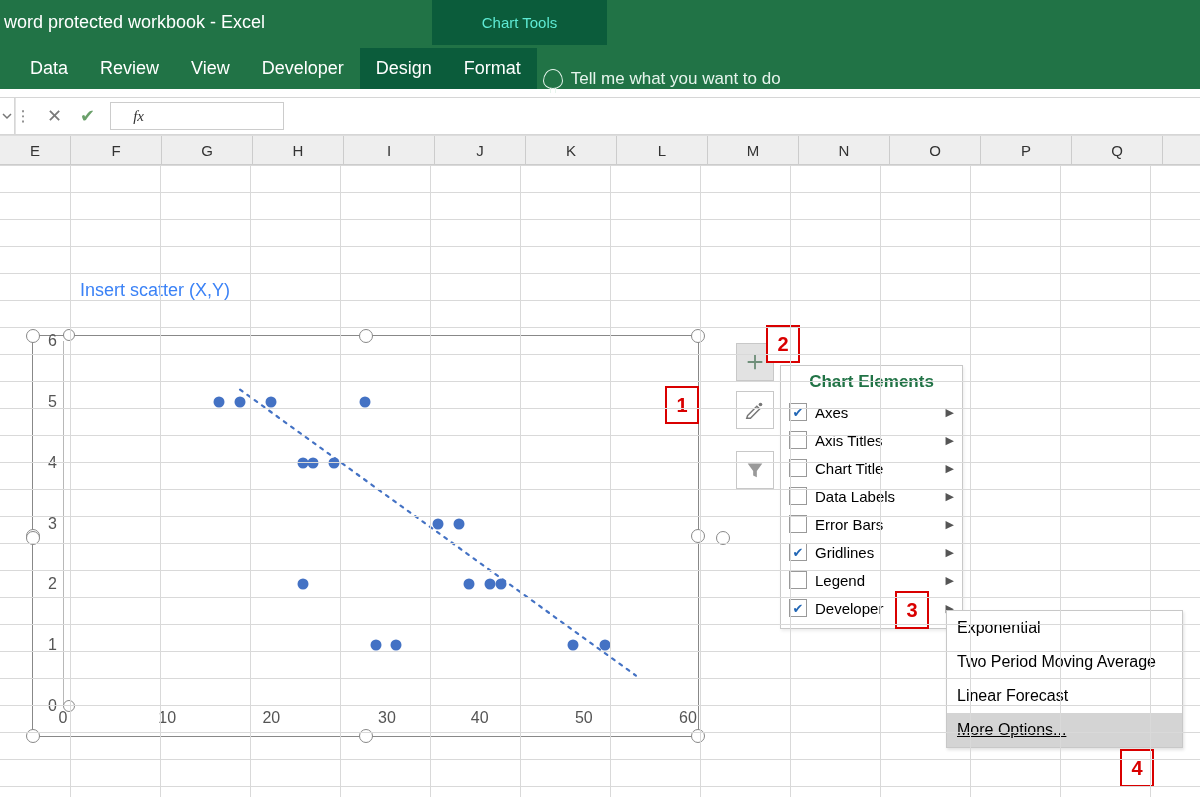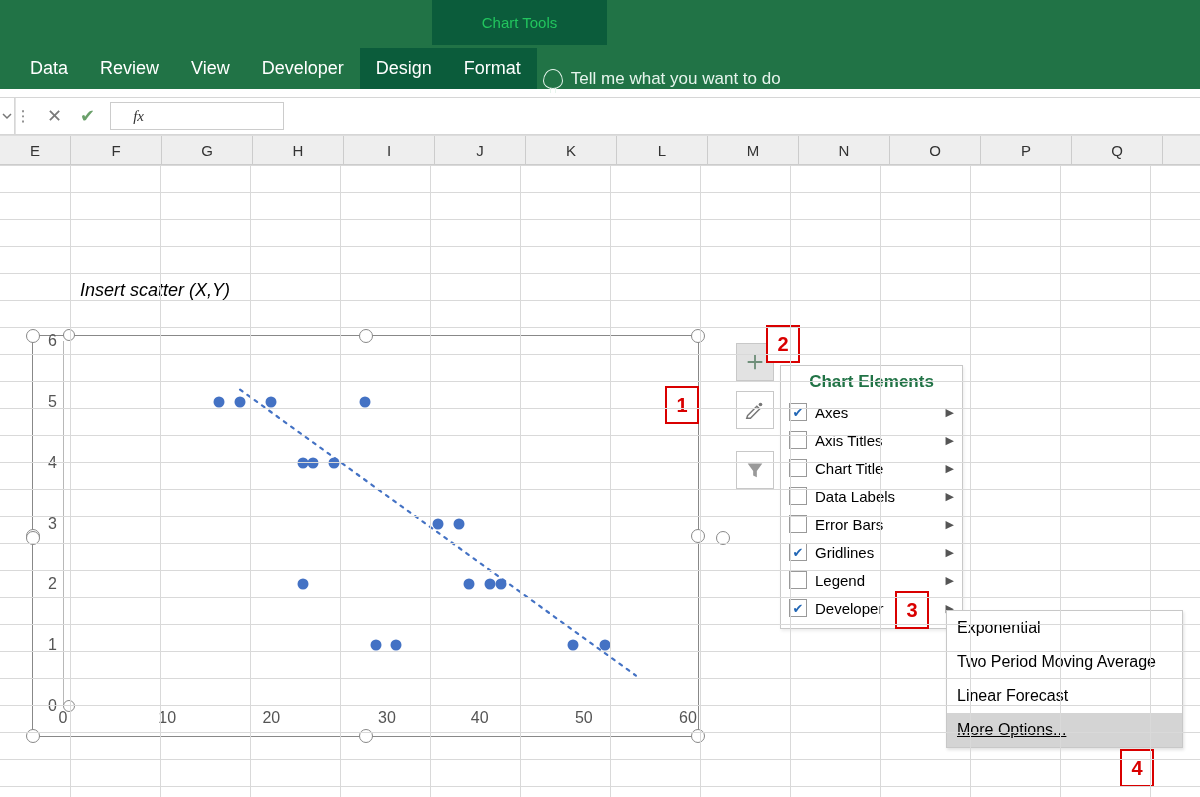--- a/index.html
+++ b/index.html
@@ -1,18 +1,18 @@
 <!DOCTYPE html>
 <html><head>
 <meta charset="utf-8">
 <style>
   html,body{margin:0;padding:0;width:1200px;height:797px;font-family:"Segoe UI",Arial,sans-serif;font-size:15px;background:#fff;overflow:hidden;}
   
   .titlebar{height:45px;background:#217346;color:#fff;display:flex;align-items:center;padding-left:4px;font-size:18px;}
-  .chart-tools-tab{position:absolute;left:432px;top:0;width:175px;height:45px;background:#0B5C3B;color:#22c55e;display:flex;align-items:center;justify-content:center;font-size:15px;}
+  .chart-tools-tab{position:absolute;left:432px;top:0;width:175px;height:45px;background:#0B5C3B;color:#5eead4;display:flex;align-items:center;justify-content:center;font-size:15px;}
   
   .ribbon{height:44px;background:#217346;display:flex;align-items:flex-end;padding-left:14px;color:#fff;font-size:18px;}
   .ribbon .tab{padding:10px 16px 10px 16px;cursor:pointer;}
   .ribbon .tab.active{background:#0B5C3B;}
   .ribbon .tellme{display:flex;align-items:center;margin-left:6px;color:#e6f4ec;font-size:17px;}
   .ribbon .bulb{width:18px;height:18px;border:1.5px solid #e6f4ec;border-radius:50% 50% 50% 50% / 60% 60% 40% 40%;margin-right:8px;position:relative;}
   .ribbon .bulb::after{content:"";position:absolute;bottom:-5px;left:6px;width:4px;height:5px;border-left:1.5px solid #e6f4ec;border-right:1.5px solid #e6f4ec;}
   
   .ribbon-sep{height:8px;background:#fff;border-bottom:1px solid #d6d6d6;}
   
@@ -25,21 +25,21 @@
   .fb-dots{width:14px;display:flex;align-items:center;justify-content:center;color:#777;cursor:pointer;border-left:1px solid #e3e3e3;height:36px;}
   
   .col-headers{height:28px;background:#eee;display:flex;border-bottom:1px solid #ccc;border-top:1px solid #dcdcdc;}
   .col-headers .ch{width:90px;border-right:1px solid #ccc;display:flex;align-items:center;justify-content:center;color:#333;}
   .col-headers .ch:first-child{width:70px;}
   
   .grid{position:relative;height:634px;background:#fff;}
   .grid .gline-v{position:absolute;top:0;bottom:0;border-left:1px solid #d9d9d9;}
   .grid .gline-h{position:absolute;left:0;right:0;border-top:1px solid #d9d9d9;}
   
-  .celltext{position:absolute;font-size:18px;color:#000000;font-style:italic;}
+  .celltext{position:absolute;font-size:18px;color:#3b82f6;}
   
   .chart-obj{position:absolute;left:32px;top:170px;width:665px;height:400px;background:#fff;border:1px solid #888;}
   .chart-obj .plot{position:absolute;left:30px;top:5px;right:10px;bottom:30px;}
   .chart-obj .axis-x{position:absolute;left:30px;right:10px;bottom:9px;height:20px;}
   .chart-obj .axis-y{position:absolute;left:0;top:5px;bottom:30px;width:28px;}
   .tick-x{position:absolute;bottom:0;transform:translateX(-50%);font-size:16px;color:#555;}
   .tick-y{position:absolute;left:0;transform:translateY(-50%);font-size:16px;color:#555;text-align:right;width:28px;padding-right:4px;box-sizing:border-box;}
   .pt{position:absolute;width:11px;height:11px;background:#4472C4;border-radius:50%;transform:translate(-50%,-50%);}
   
   .handle{position:absolute;width:12px;height:12px;background:#fff;border:1.5px solid #888;border-radius:50%;}
@@ -58,20 +58,21 @@
   .submenu{position:absolute;left:946px;top:445px;width:235px;background:#fff;border:1px solid #c8c8c8;box-shadow:1px 2px 3px rgba(0,0,0,.12);}
   .submenu .mi{padding:8px 10px;cursor:pointer;font-size:16px;}
   .submenu .mi.sel{background:#d4d4d4;text-decoration:underline;}
   
   .callout{position:absolute;border:2px solid #d90000;color:#d90000;font-weight:700;font-size:20px;display:flex;align-items:center;justify-content:center;background:#fff;}
 </style>
 </head>
 <body>
 
 <div class="titlebar">
+  <span>word protected workbook  -  Excel</span>
   <div class="chart-tools-tab">
     <span>Chart Tools</span>
   </div>
 </div>
 
 <div class="ribbon">
   <div class="tab">Data</div>
   <div class="tab">Review</div>
   <div class="tab">View</div>
   <div class="tab">Developer</div>

